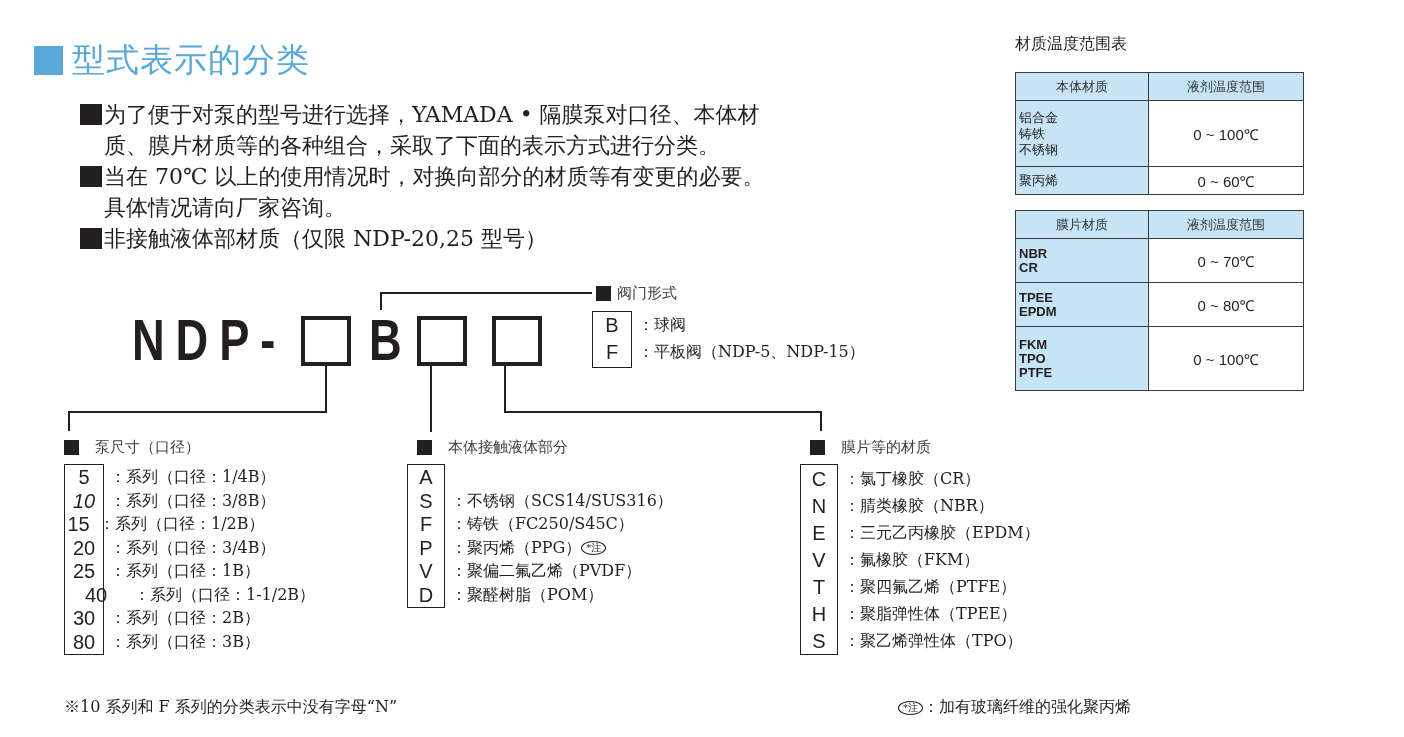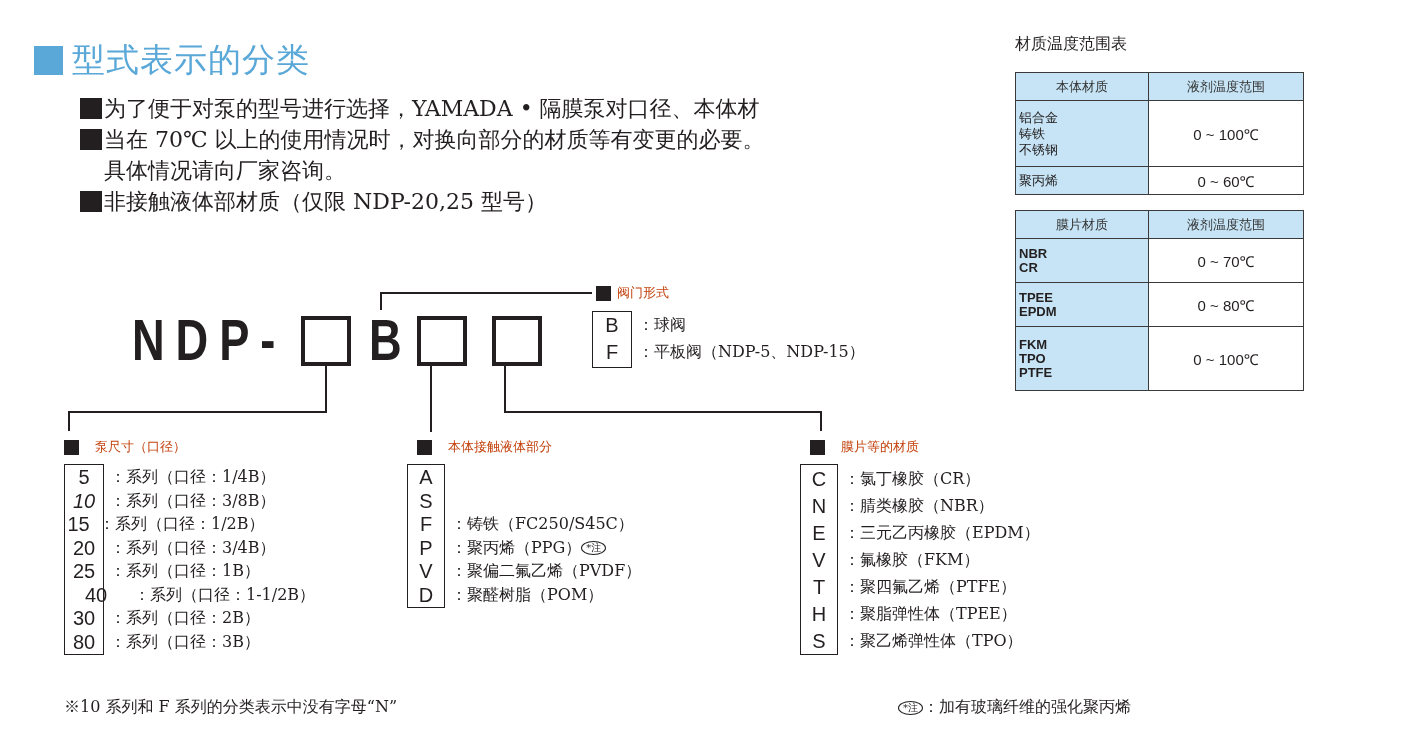--- a/index.html
+++ b/index.html
@@ -5,33 +5,33 @@
   * { box-sizing: border-box; margin: 0; padding: 0; }
   html, body { width: 1404px; height: 737px; background: #ffffff; overflow: hidden; }
   body { position: relative; font-family: "DejaVu Sans", "Liberation Sans", sans-serif; color: #231f20; }
   .abs { position: absolute; }
 
   
   .title { left: 34px; top: 38px; font-family: "DejaVu Serif", "Liberation Serif", serif; font-size: 33px; color: #5aa8d8; display: flex; align-items: center; white-space: nowrap; letter-spacing: 1px; }
   .title .sq { width: 29px; height: 29px; background: #5aa8d8; margin-right: 9px; display: inline-block; }
 
   
-  .intro { left: 80px; top: 93px; width: 900px; font-family: "DejaVu Serif", "Liberation Serif", serif; font-size: 22px; line-height: 31px; color: #231f20; }
+  .intro { left: 80px; top: 99px; width: 900px; font-family: "DejaVu Serif", "Liberation Serif", serif; font-size: 22px; line-height: 31px; color: #231f20; }
   .intro .item { display: flex; }
   .intro .bsq { flex: 0 0 22px; width: 22px; height: 21px; background: #231f20; margin-top: 5px; margin-right: 2px; }
   .intro .txt { display: block; }
   .intro .ln { display: block; white-space: nowrap; }
 
   
   .model { font-family: "Liberation Sans", sans-serif; font-weight: 900; font-size: 58px; color: #231f20; transform: scaleX(0.78); transform-origin: left top; letter-spacing: 14px; line-height: 58px; white-space: nowrap; }
   .box { border: 4px solid #231f20; width: 50px; height: 50px; background: #fff; }
   .line { background: #231f20; }
 
   
-  .legend-head { font-family: "DejaVu Serif", "Liberation Serif", serif; font-size: 13px; display: flex; align-items: center; white-space: nowrap; color: #c2410c; }
+  .legend-head { font-family: "DejaVu Serif", "Liberation Serif", serif; font-size: 15px; display: flex; align-items: center; white-space: nowrap; color: #404040; }
   .legend-head .hsq { width: 15px; height: 15px; background: #231f20; margin-right: 16px; }
   .codebox { border: 1.5px solid #231f20; }
   .code-list { font-size: 18px; }
   .code-row { display: flex; height: 23.5px; align-items: center; white-space: nowrap; }
   .code-row .code { font-family: "Liberation Sans", sans-serif; font-size: 20px; text-align: center; }
   .code-row .desc { font-family: "DejaVu Serif", "Liberation Serif", serif; font-size: 16px; padding-left: 6px; }
 
   .valve-box { border: 1.5px solid #231f20; }
 
   .note { font-family: "DejaVu Serif", "Liberation Serif", serif; font-size: 16px; white-space: nowrap; }
@@ -52,20 +52,21 @@
 <div class="abs title">
   <span class="sq"></span>
   <span>型式表示的分类</span>
 </div>
 
 <div class="abs intro">
   <div class="item">
     <span class="bsq"></span>
     <span class="txt">
       <span class="ln">为了便于对泵的型号进行选择，YAMADA • 隔膜泵对口径、本体材</span>
+      <span class="ln">质、膜片材质等的各种组合，采取了下面的表示方式进行分类。</span>
     </span>
   </div>
   <div class="item">
     <span class="bsq"></span>
     <span class="txt">
       <span class="ln">当在 70℃ 以上的使用情况时，对换向部分的材质等有变更的必要。</span>
       <span class="ln">具体情况请向厂家咨询。</span>
     </span>
   </div>
   <div class="item">
@@ -155,20 +156,21 @@
   <span class="hsq"></span>
   <span>本体接触液体部分</span>
 </div>
 <div class="abs codebox" style="left:407px; top:464px; width:38px; height:144px;"></div>
 <div class="abs code-list" style="left:407px; top:466px;">
   <div class="code-row">
       <span class="code" style="width:38px;">A</span>
     </div>
   <div class="code-row">
       <span class="code" style="width:38px;">S</span>
+      <span class="desc">：不锈钢（SCS14/SUS316）</span>
     </div>
   <div class="code-row">
       <span class="code" style="width:38px;">F</span>
       <span class="desc">：铸铁（FC250/S45C）</span>
     </div>
   <div class="code-row">
       <span class="code" style="width:38px;">P</span>
       <span class="desc">：聚丙烯（PPG）</span>
       <span class="chu-icon">*注</span>
     </div>

